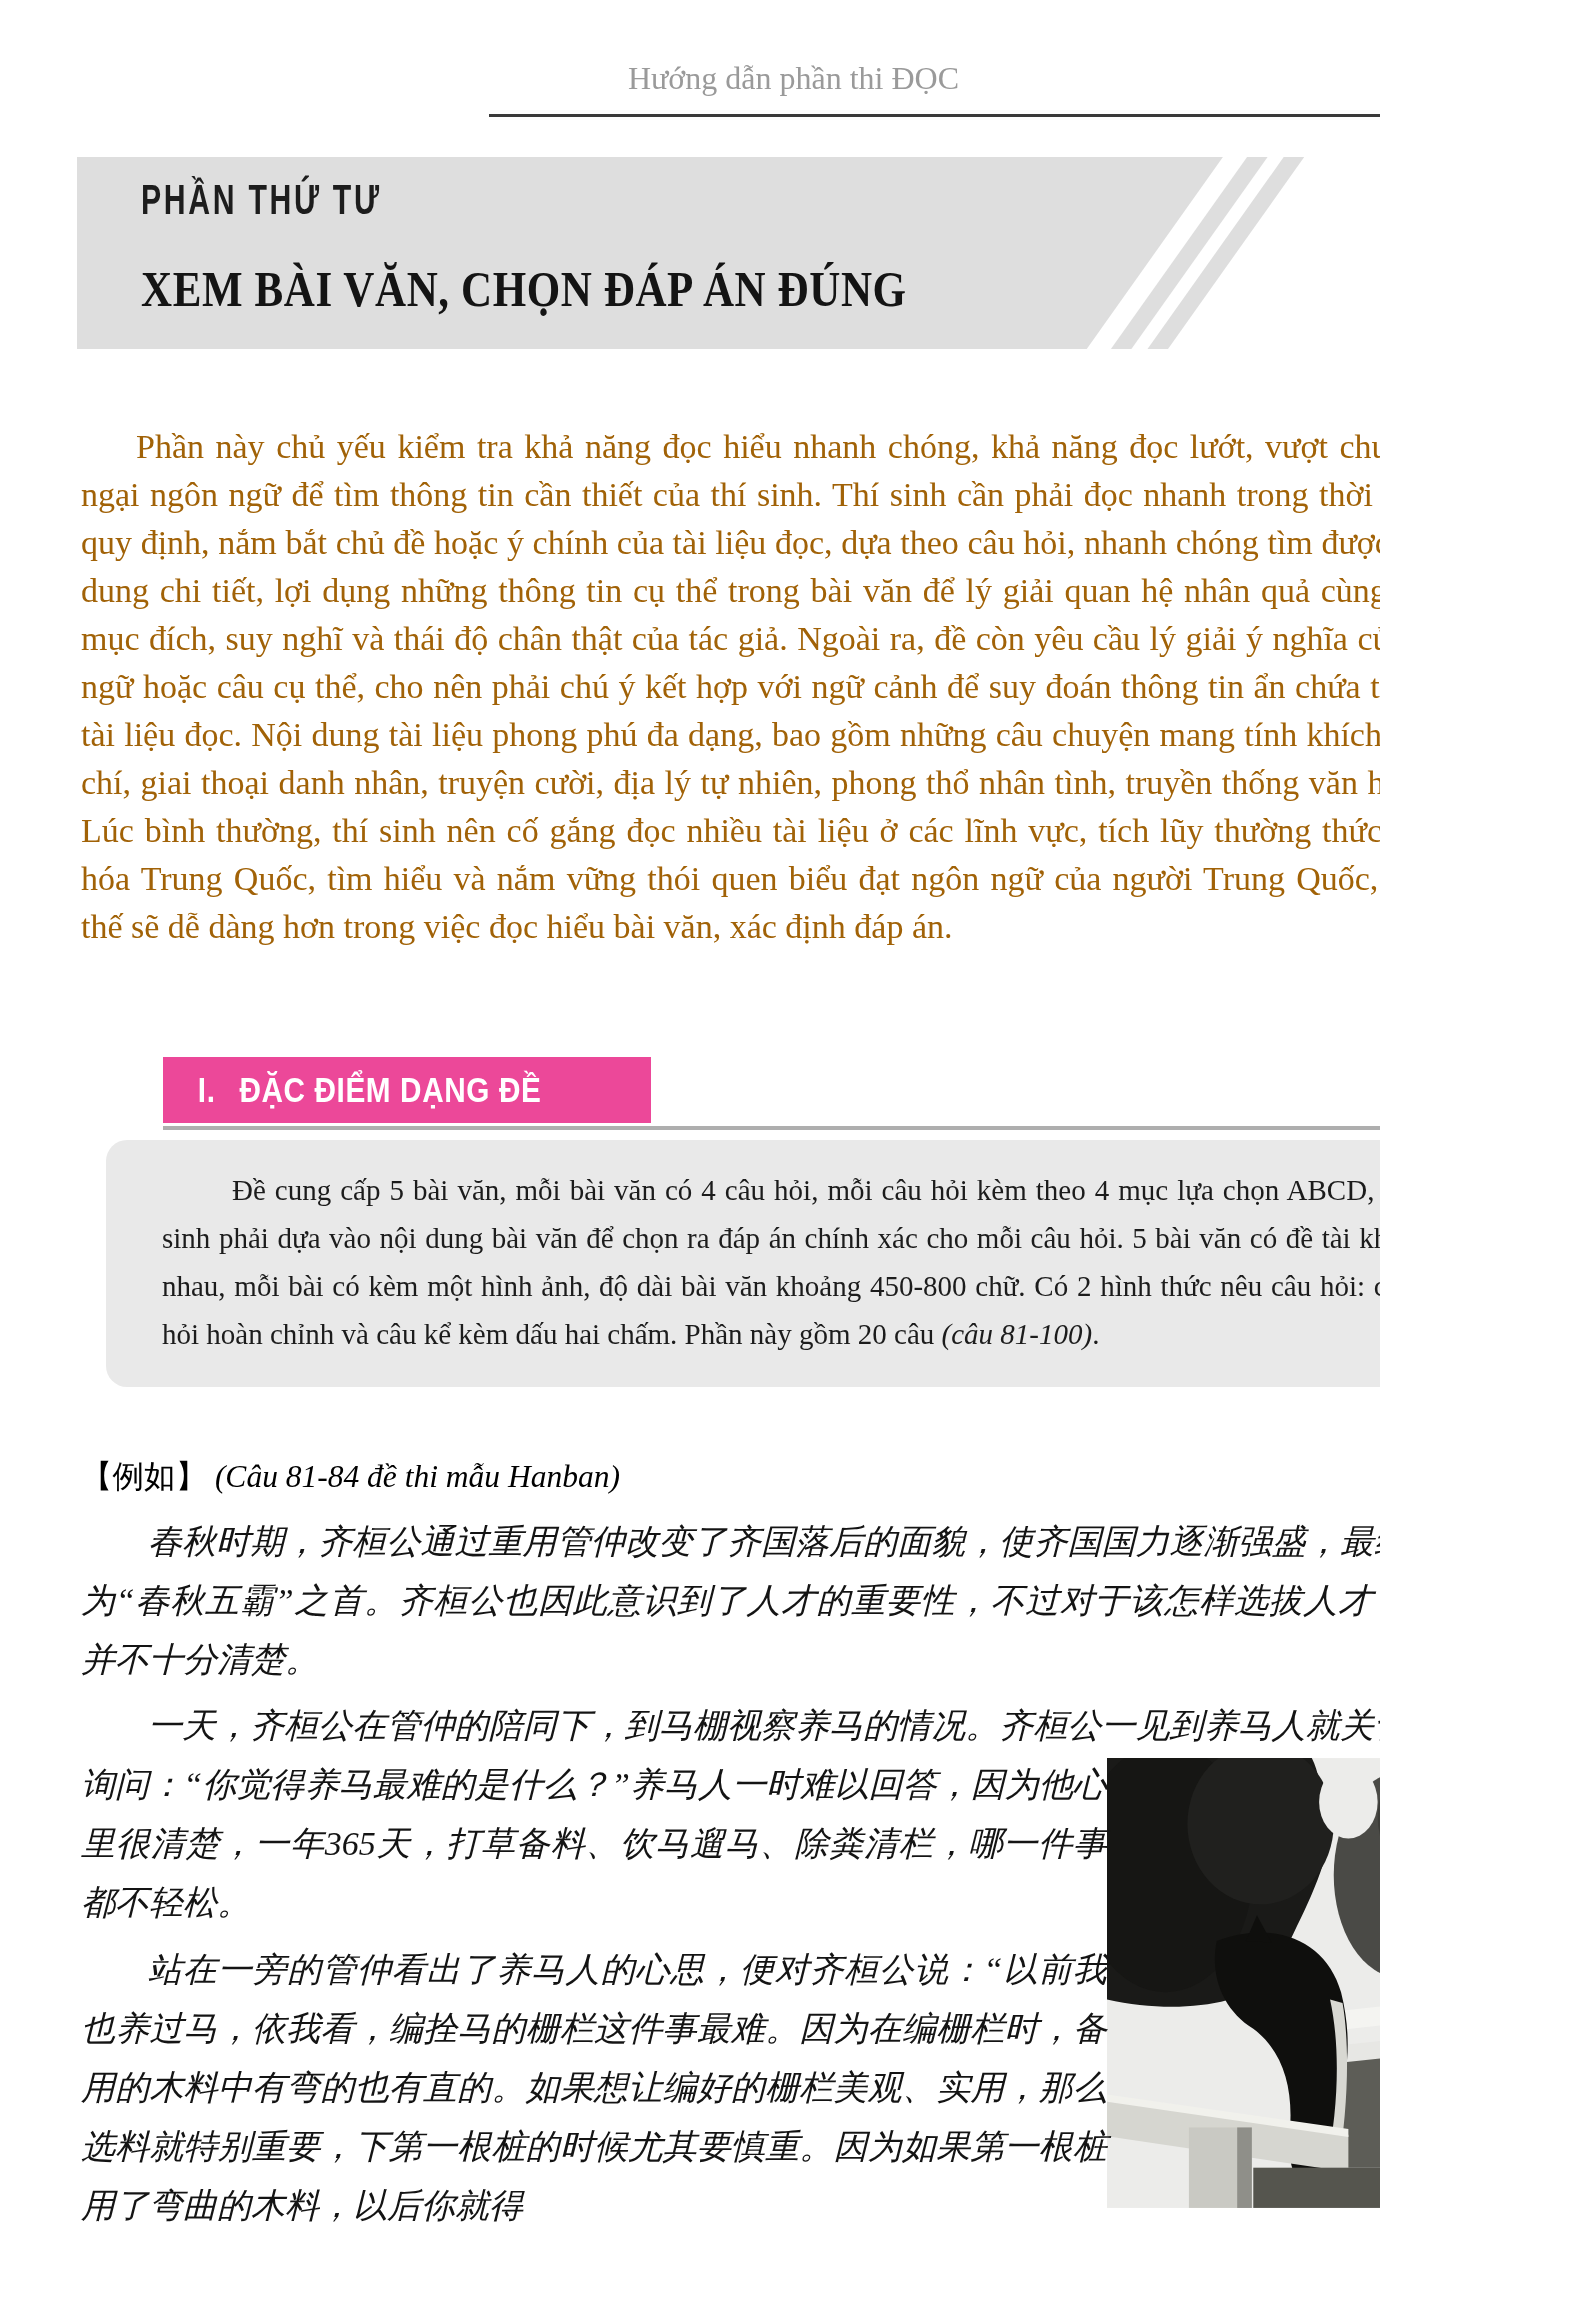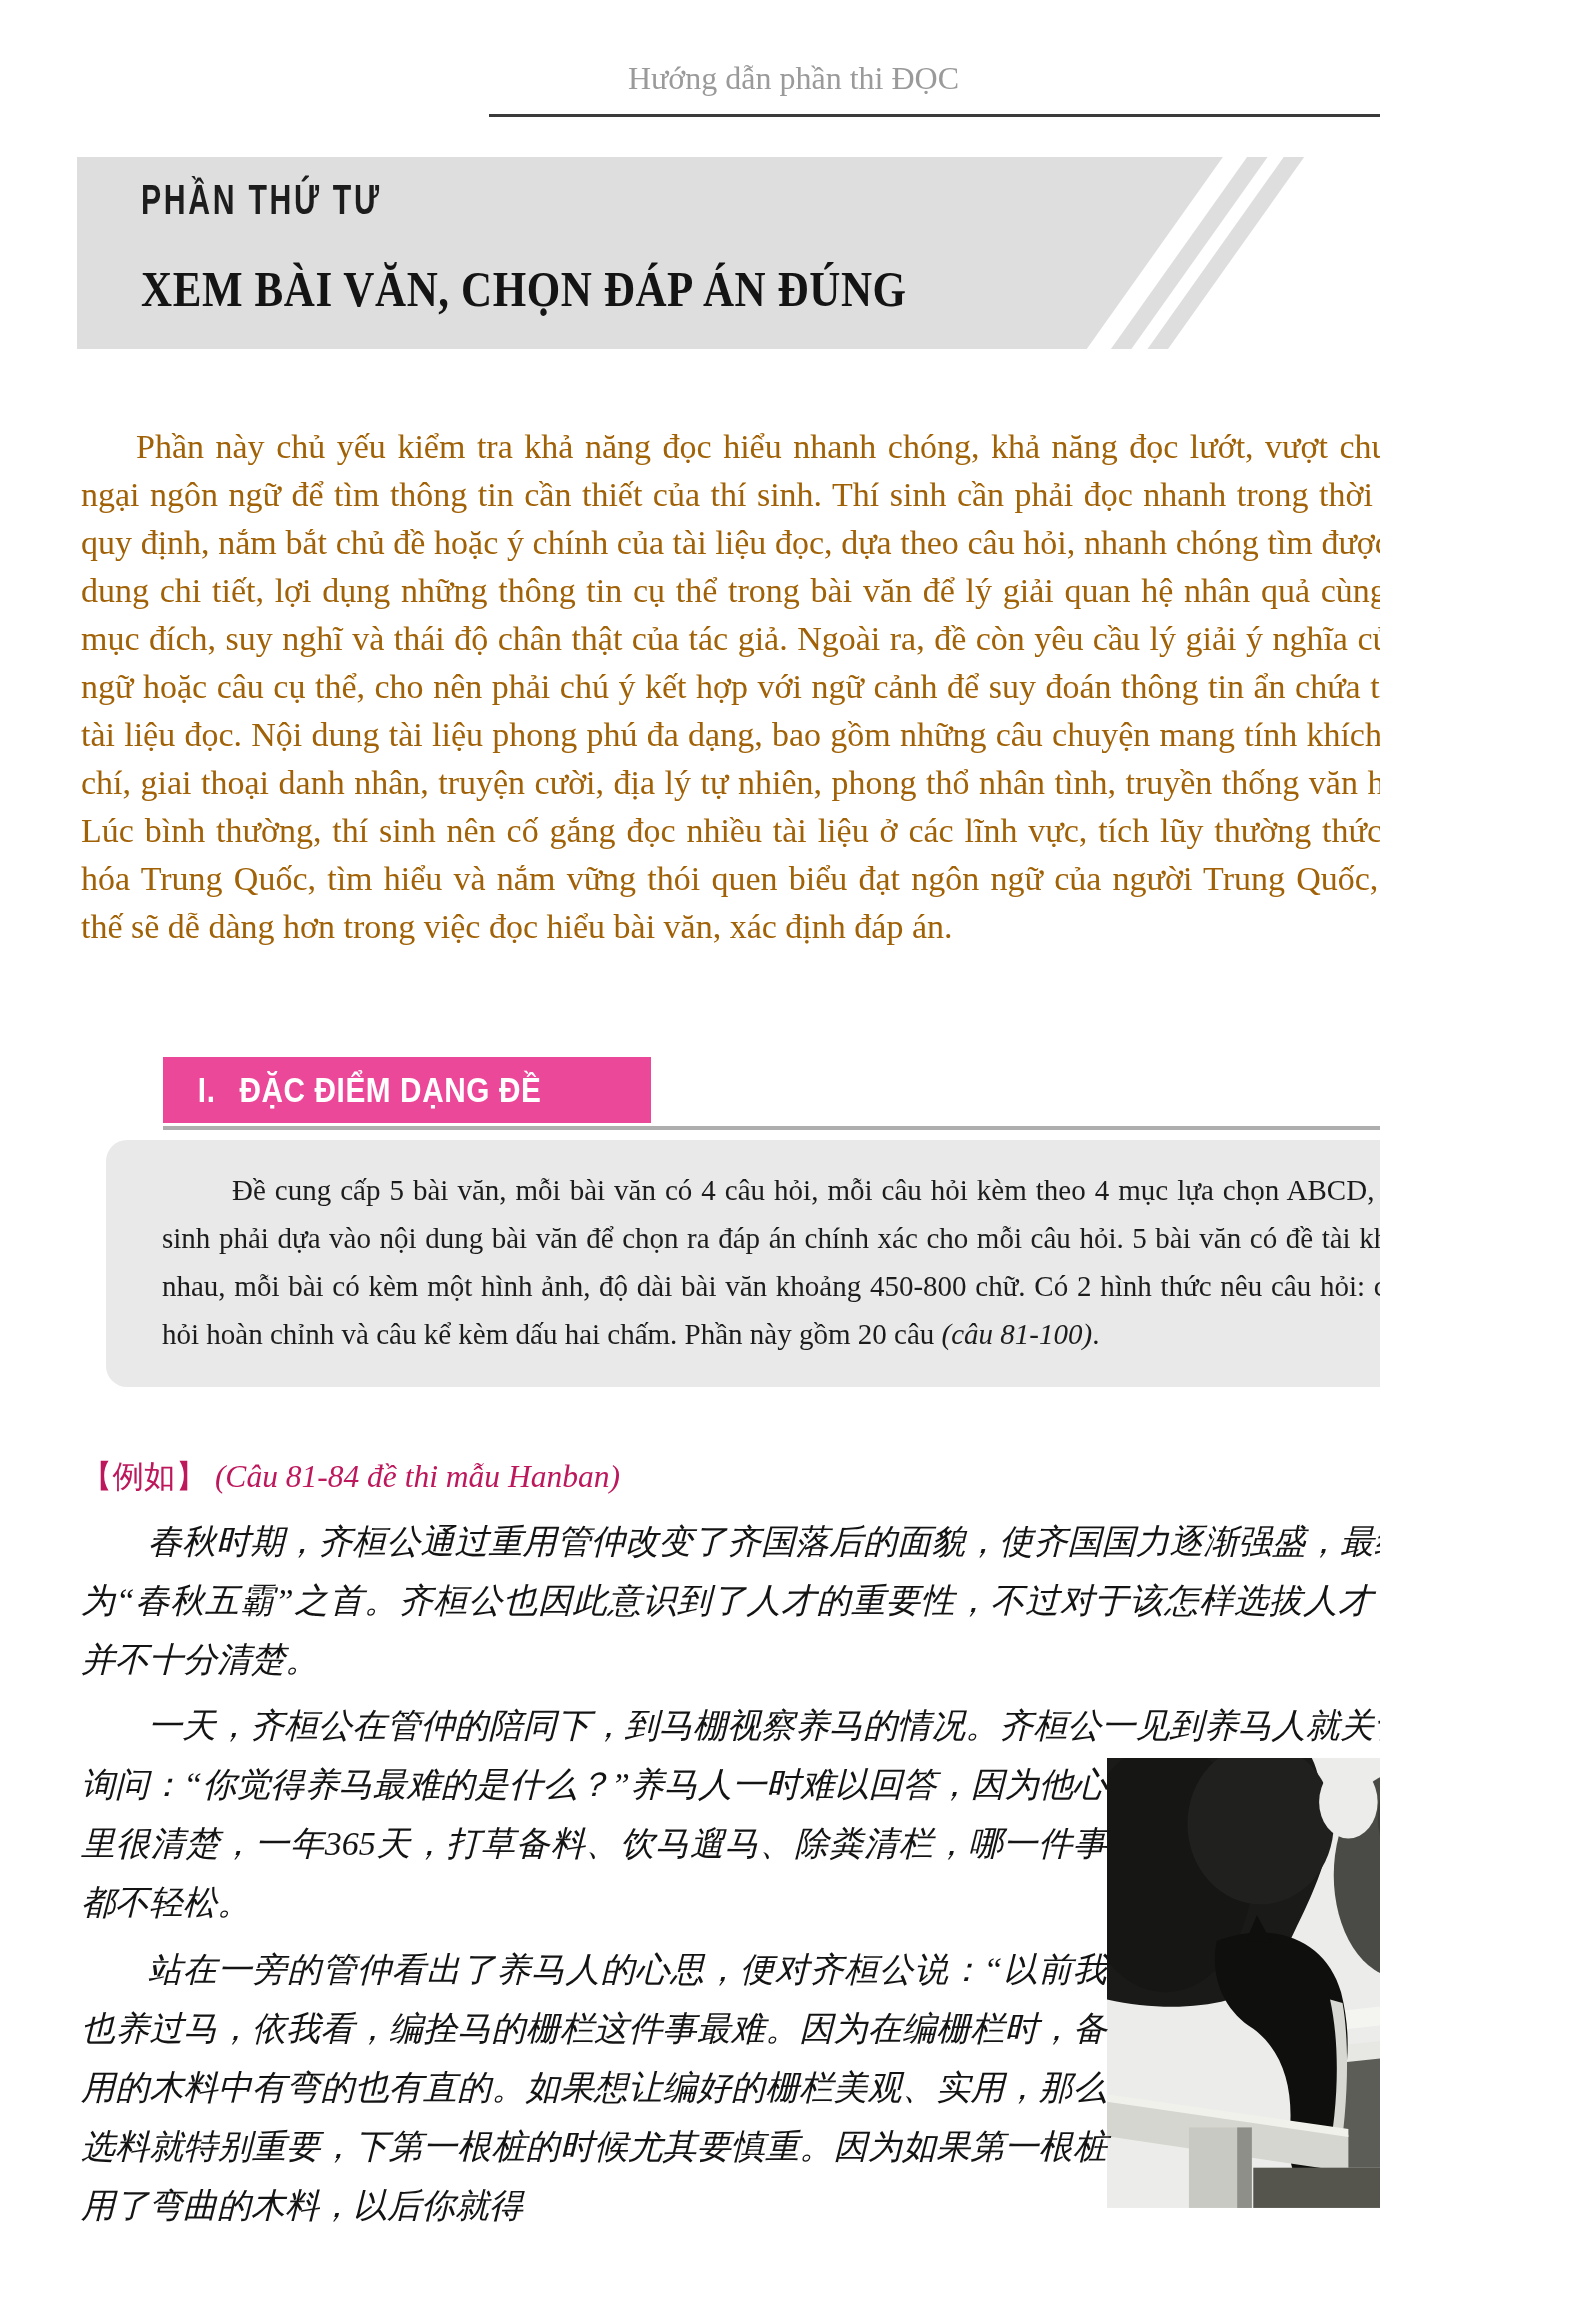--- a/index.html
+++ b/index.html
@@ -39,21 +39,21 @@
   .sec-box .sec-inner{display:block;line-height:66px;padding-left:41px;color:#ffffff;
         font-family:"Liberation Sans", sans-serif;font-weight:700;font-size:35px;
         transform:scaleX(.85);transform-origin:left;white-space:nowrap;letter-spacing:0.7px;}
   .sec-num{margin-right:28px;}
   .sec-rule{position:absolute;left:163px;top:1126px;width:1291px;height:3.7px;background:#aeaeae;}
 
   .graybox{position:absolute;left:106px;top:1140px;width:1348px;box-sizing:border-box;
            background:#e9e9e9;padding:26px 40px 29px 56px;border-radius:21px;}
   .graybox p{margin:0;font-size:29px;line-height:48px;text-align:justify;text-indent:70px;color:#1c1c1c;}
 
-  .example{position:absolute;left:81px;top:1456px;width:1361px;font-size:31.5px;color:#be185d;}
+  .example{position:absolute;left:81px;top:1456px;width:1361px;font-size:31.5px;color:#000000;}
   .seg-italic{font-style:italic;}
   .seg-cjk{font-family:"Liberation Serif", serif;}
 
   .passage{position:absolute;left:81px;top:1512px;width:1361px;font-size:34px;line-height:59px;
            text-align:justify;color:#141414;}
   .passage p{margin:0 0 7.3px 0;text-indent:67px;font-style:italic;}
   .photo-float{float:right;width:335px;height:450px;margin:62px 0 14.6px 33px;shape-outside:border-box;}
   .photo-float svg{display:block;}
 
   .pageno{position:absolute;left:1401px;top:2179px;width:191px;height:54px;background:#d4d4d4;}

